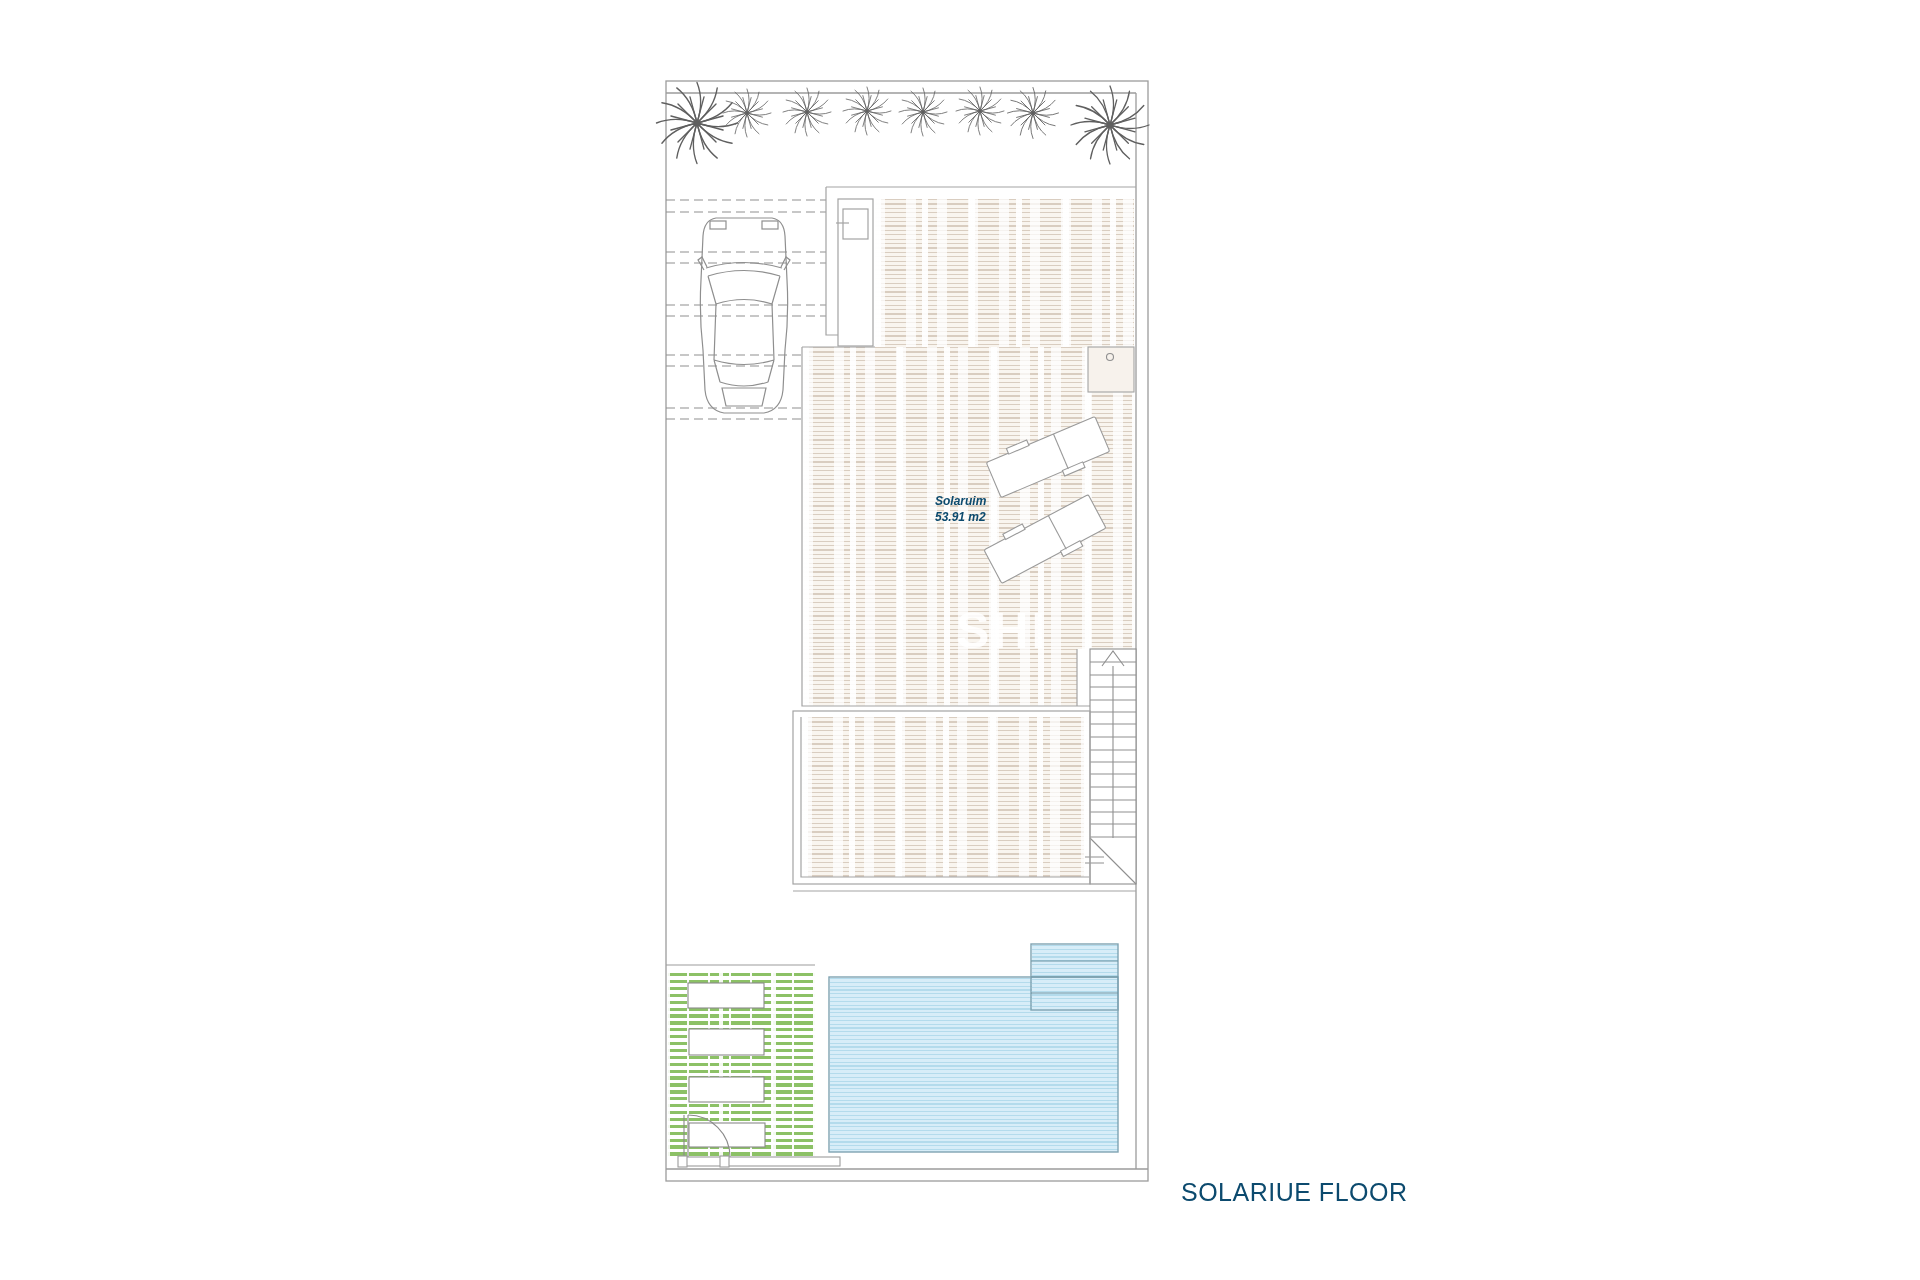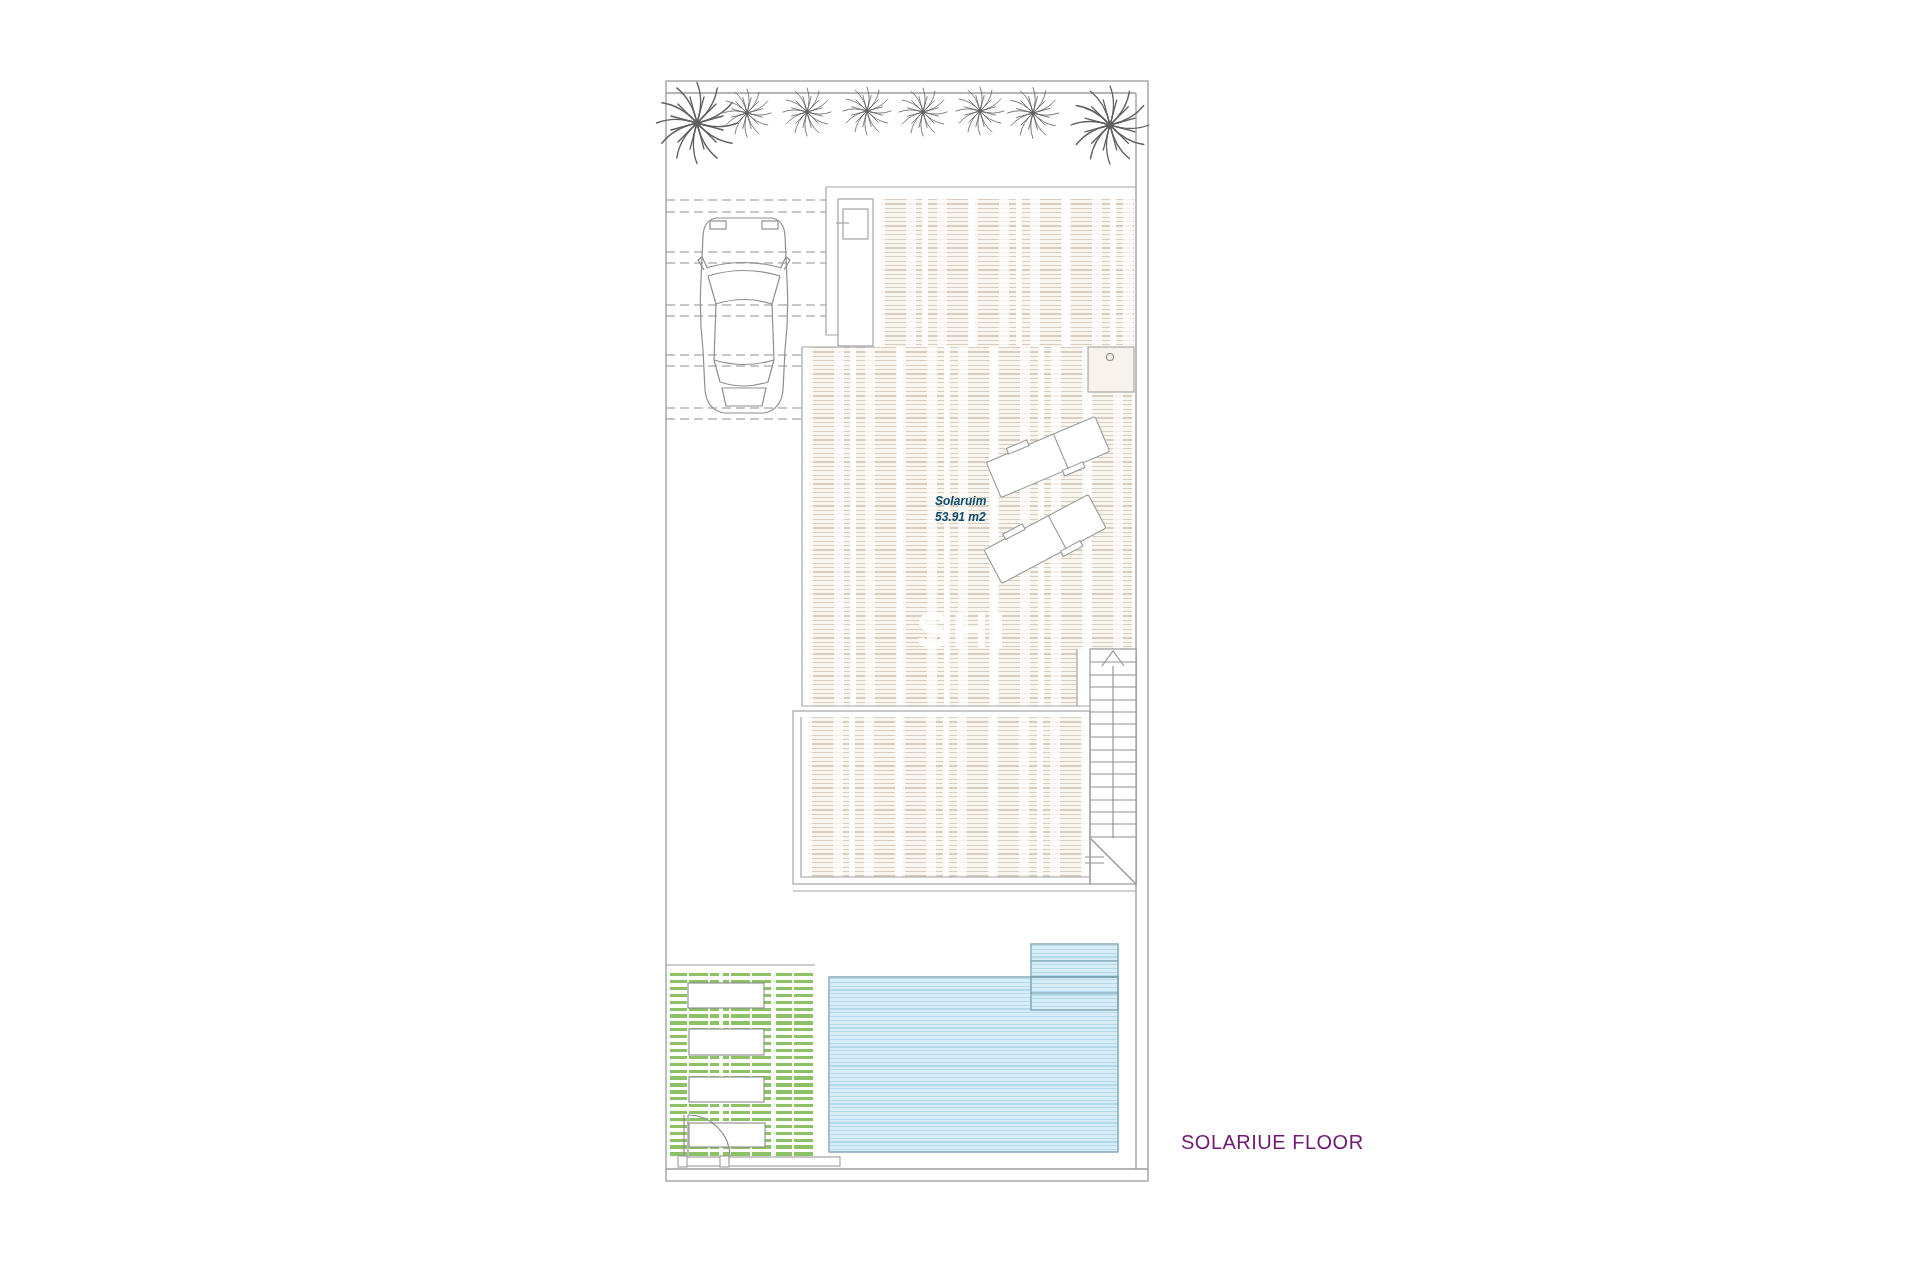--- a/index.html
+++ b/index.html
@@ -25,28 +25,28 @@
   
   .green-hatch{
     z-index:1;
     background:
       repeating-linear-gradient(90deg, rgba(255,255,255,.95) 0 2.5px, rgba(255,255,255,0) 2.5px 21px),
       repeating-linear-gradient(90deg, rgba(255,255,255,.9) 0 4px, rgba(255,255,255,0) 4px 53px),
       repeating-linear-gradient(180deg, #8cc166 0 3.2px, #ffffff 3.2px 6.9px);
   }
   .watermark{
     z-index:2;color:rgba(255,255,255,.88);font-size:50px;font-weight:bold;
-    letter-spacing:3px;user-select:none;
+    letter-spacing:3px;user-select:none;margin-left:40px;
   }
   svg.linework{position:absolute;left:0;top:0;z-index:3;}
   .room-label{
     z-index:4;color:#0c4a6e;font-size:12px;line-height:16px;font-weight:bold;font-style:italic;
   }
   .floor-title{
-    z-index:4;color:#701a75;font-size:20px;letter-spacing:0.5px;
+    z-index:4;color:#0c4a6e;font-size:25px;letter-spacing:0.5px;margin-top:47px;
   }
 </style>
 </head>
 <body>
 
 <div class="sheet">
 
   <div class="abs deck-hatch" style="left:875px;top:199px;width:259px;height:148px;"></div>
   <div class="abs deck-hatch" style="left:803px;top:347px;width:331px;height:302px;"></div>
   <div class="abs deck-hatch" style="left:803px;top:649px;width:274px;height:57px;"></div>

